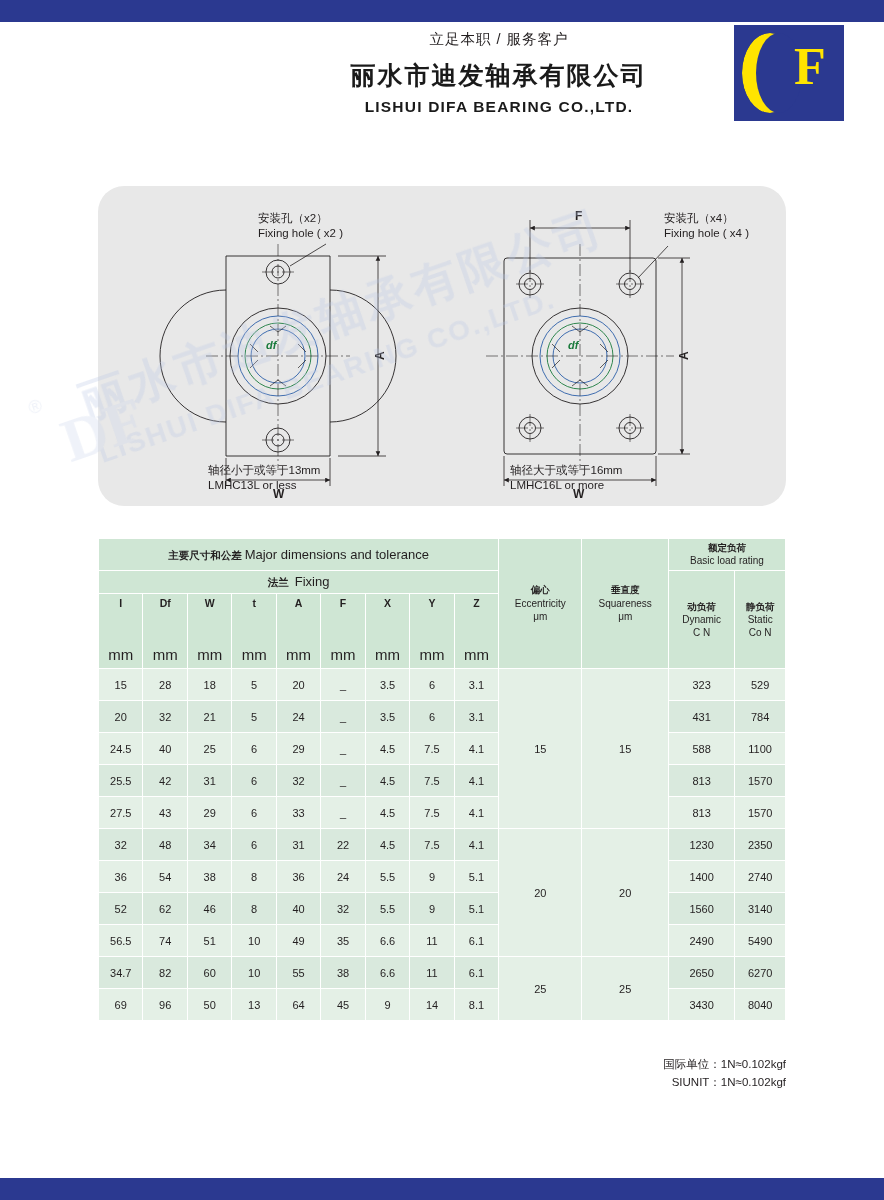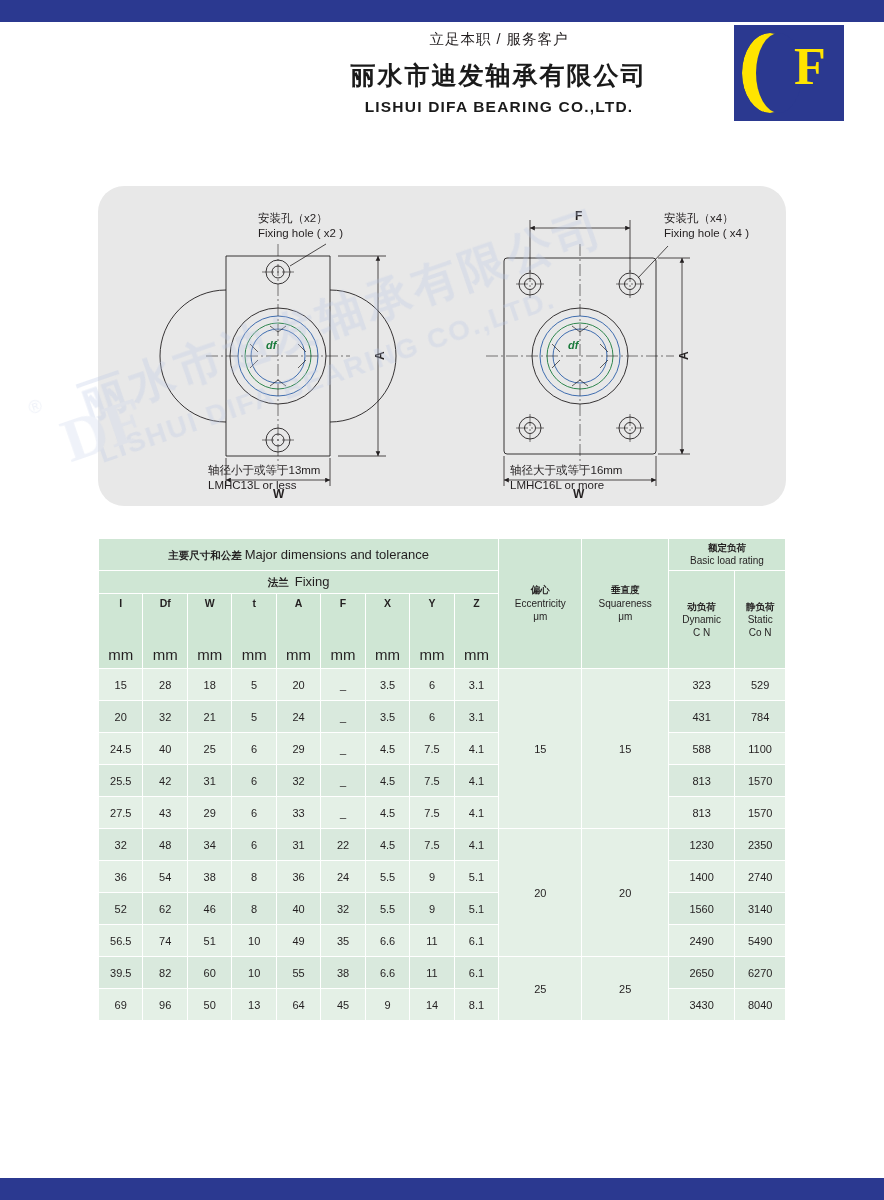--- a/index.html
+++ b/index.html
@@ -483,21 +483,21 @@
             <td>10</td>
             <td>49</td>
             <td>35</td>
             <td>6.6</td>
             <td>11</td>
             <td>6.1</td>
             <td>2490</td>
             <td>5490</td>
           </tr>
           <tr>
-            <td>39.5</td>
+            <td>34.7</td>
             <td>82</td>
             <td>60</td>
             <td>10</td>
             <td>55</td>
             <td>38</td>
             <td>6.6</td>
             <td>11</td>
             <td>6.1</td>
             <td class="merge" rowspan="2">25</td>
             <td class="merge" rowspan="2">25</td>
@@ -514,15 +514,19 @@
             <td>9</td>
             <td>14</td>
             <td>8.1</td>
             <td>3430</td>
             <td>8040</td>
           </tr>
         </tbody>
     </table>
   </div>
 
+  <div class="footnote">
+    <div>国际单位：1N≈0.102kgf</div>
+    <div>SIUNIT：1N≈0.102kgf</div>
+  </div>
 
   <div class="bottombar"></div>
 </div>
 
 </body></html>

